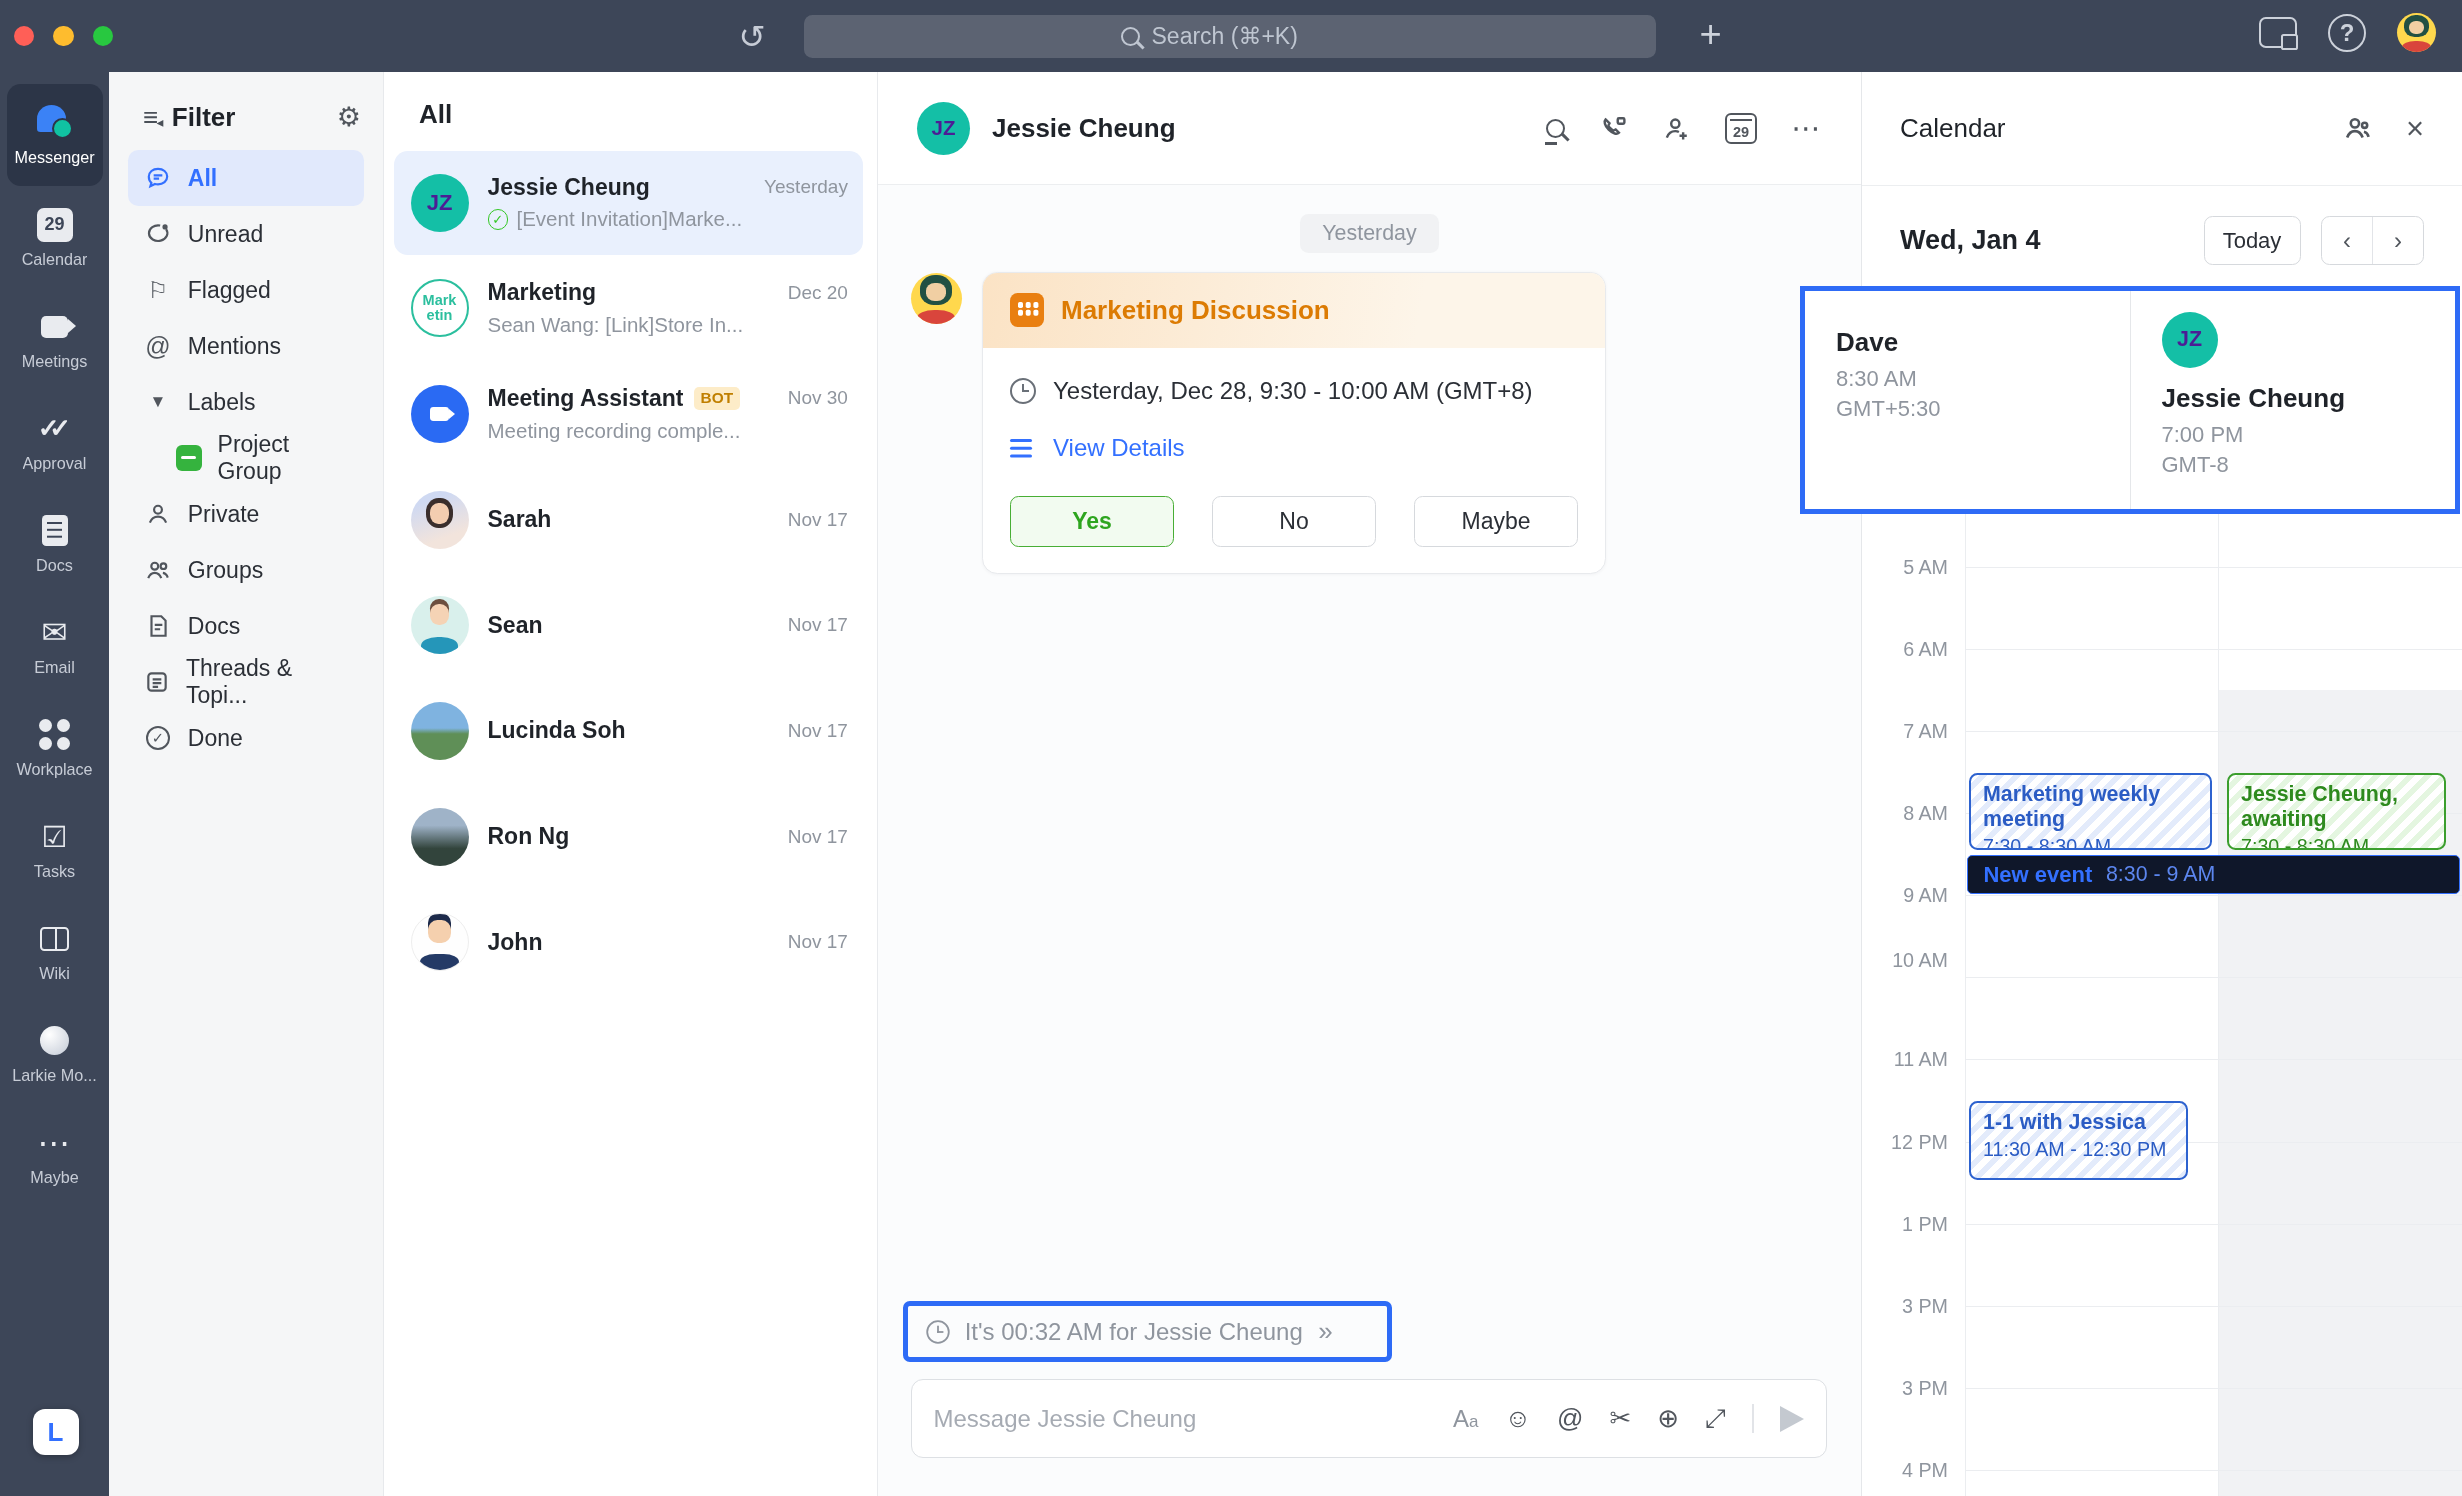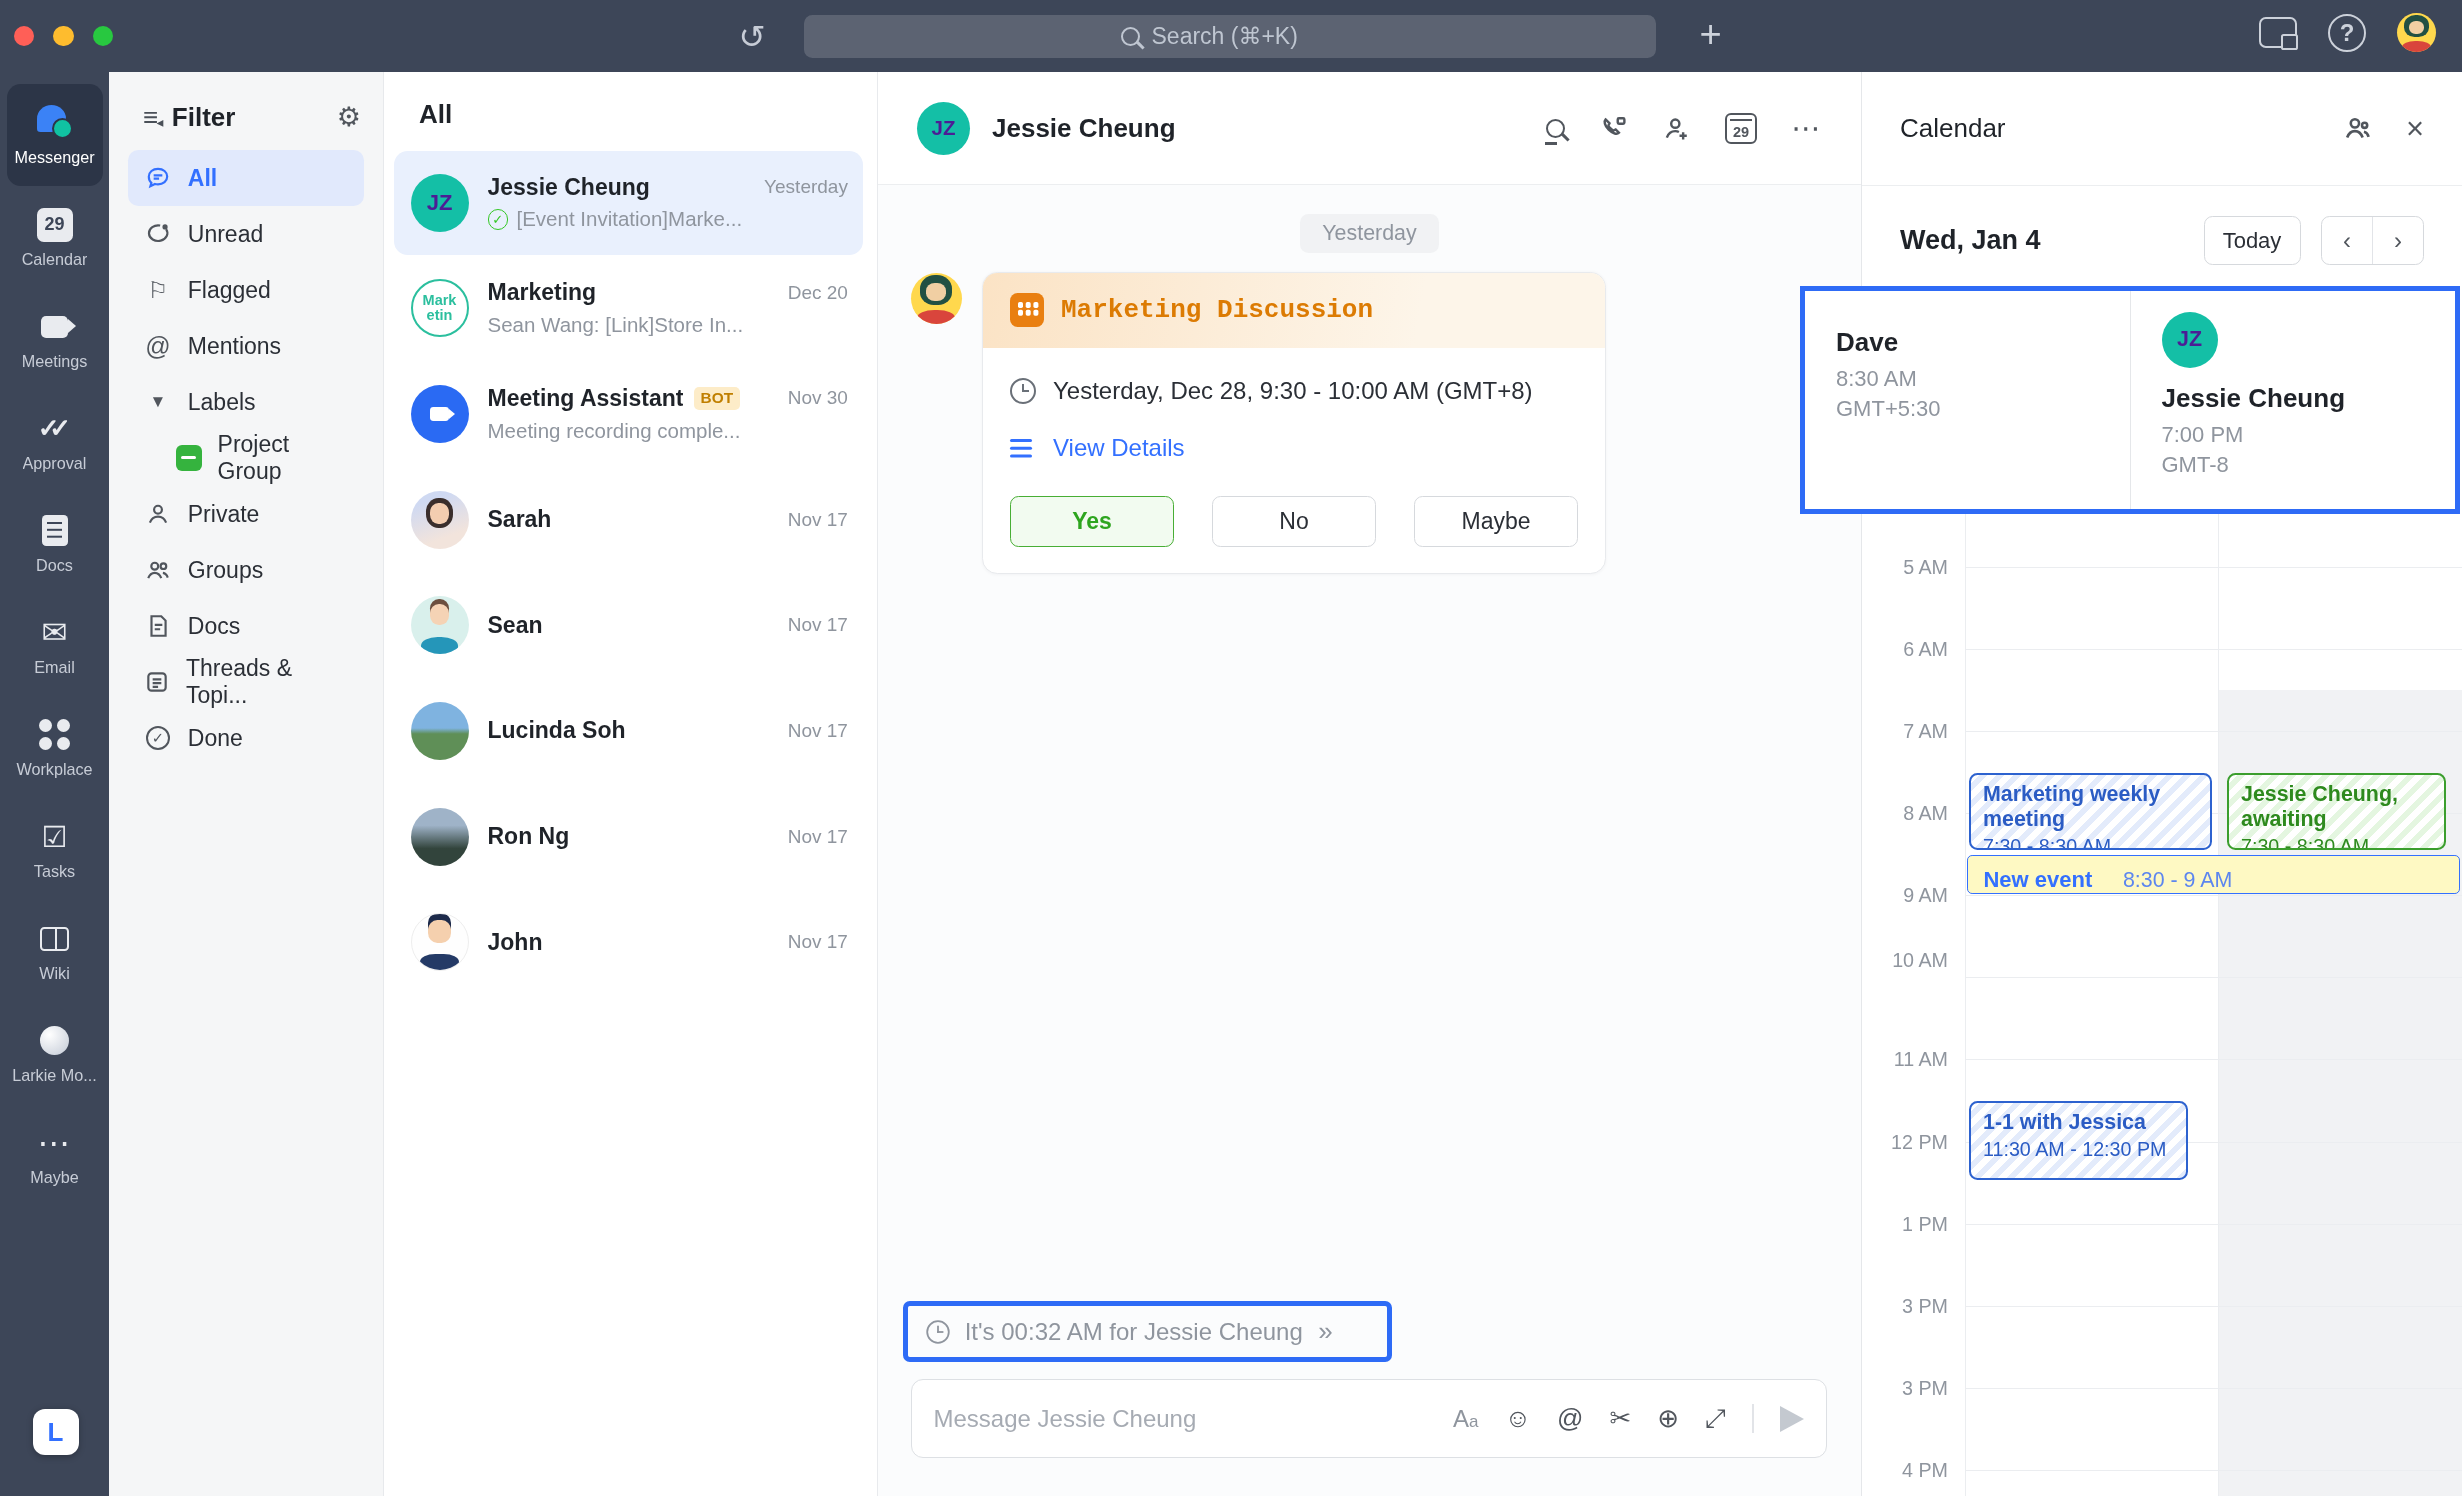--- a/index.html
+++ b/index.html
@@ -113,21 +113,21 @@
   .i-ellip { font-size:29px; letter-spacing:1.7px; }
   .date-div { text-align:center; margin-top:29px; }
   .date-div span { display:inline-block; background:#f1f2f4; color:#8f959e; font-size:21.4px; padding:6.8px 22px; border-radius:8.5px; }
   .msgrow { display:flex; margin:19px 0 0 32.5px; }
   .msgrow .av { width:51px; height:51px; margin-top:1.7px; }
   .event-card { width:624px; margin-left:20.5px; background:#fff; border:0.9px solid #e8eaed; border-radius:15.4px; overflow:hidden; box-shadow:0 0.9px 3.4px rgba(31,35,41,.04); position:relative; }
   .ec-head { height:75px; background:linear-gradient(100deg,#fbe3c5,#fdf5e9 70%); display:flex; align-items:center; padding:0 27px; }
   .ec-calic { width:34px; height:34px; background:#e97f10; border-radius:7.7px; position:relative; margin-right:17px; flex:none; }
   .ec-calic::after { content:""; position:absolute; left:7.7px; top:9.4px; width:5.1px; height:5.1px; background:#fff; border-radius:1.7px;
       box-shadow:7.7px 0 0 #fff, 15.4px 0 0 #fff, 0 7.7px 0 #fff, 7.7px 7.7px 0 #fff, 15.4px 7.7px 0 #fff; }
-  .ec-title { color:#dc7b03; font-size:26px; font-weight:bold;font-family:Liberation Mono, monospace; }
+  .ec-title { color:#dc7b03; font-size:26px; font-weight:bold; }
   .ec-body { padding:29px 27px 26px; }
   .ec-row { display:flex; align-items:center; color:#2b2f36; font-size:24px; }
   .ec-row + .ec-row { margin-top:29px; }
   .i-clock { width:26px; height:26px; border:2.1px solid #6a7078; border-radius:50%; position:relative; flex:none; }
   .i-clock::before { content:""; position:absolute; left:10.3px; top:4.3px; width:2.1px; height:7.7px; background:#6a7078; }
   .i-clock::after { content:""; position:absolute; left:10.3px; top:10.3px; width:6.8px; height:2.1px; background:#6a7078; }
   .ec-row .txt { margin-left:17px; }
   .i-agenda { width:26px; height:20.5px; position:relative; flex:none; }
   .i-agenda::before { content:""; position:absolute; left:0; top:1.7px; width:22px; height:3px; background:#3370ff; box-shadow:0 7.7px 0 #3370ff, 0 15.4px 0 #3370ff; border-radius:1.7px; }
   .ec-link { color:#3370ff; }
@@ -167,21 +167,21 @@
   .hline { position:absolute; left:103px; width:498px; height:0.9px; background:#ebedf0; }
   .vline { position:absolute; top:0; width:0.9px; height:982px; background:#ebedf0; }
   .tlabel { position:absolute; left:0; width:86px; text-align:right; font-size:19.7px; color:#8f959e; transform:translateY(-50%); }
   .evt { position:absolute; border-radius:8.5px; padding:6.8px 12px; overflow:hidden; line-height:1.18; }
   .evt.striped-blue { border:2.1px solid #2d62cf; color:#2b5cc4;
     background:repeating-linear-gradient(135deg,#ffffff 0 6px,#e3ebfb 6px 12px); }
   .evt.striped-green { border:2.1px solid #3b9e2d; color:#2e8a1e;
     background:repeating-linear-gradient(135deg,#ffffff 0 6px,#e4f6e0 6px 12px); }
   .evt .et { font-size:21.4px; font-weight:bold; }
   .evt .etm { font-size:19.7px; margin-top:2.6px; }
-  .evt-new { position:absolute; background:#fef9c3; border:1.7px solid #3370ff; border-radius:5.1px; display:flex; align-items:flex-end; padding:0 15.4px;gap:17px; }
+  .evt-new { position:absolute; background:#0f172a; border:1.7px solid #3370ff; border-radius:5.1px; display:flex; align-items:center; padding:0 15.4px; }
   .evt-new .et { color:#3370ff; font-size:22px; font-weight:bold; }
   .evt-new .etm { color:#5c86ef; font-size:21.4px; margin-left:13.7px; }
 
   
   .profiles { position:absolute; left:1800px; top:286px; width:660px; height:228px; background:#fff; border:5.1px solid #2e6bf6; z-index:15; display:flex; }
   .pcol { flex:1; padding:20.5px 0 0 31px; position:relative; }
   .pcol + .pcol { border-left:1.7px solid #e5e7ea; }
   .pcol .av { width:56px; height:56px; font-size:21.4px; }
   .pname { font-size:26px; font-weight:bold; margin-top:15.4px; }
   .ptime { font-size:22px; color:#8f959e; margin-top:8.5px; }

